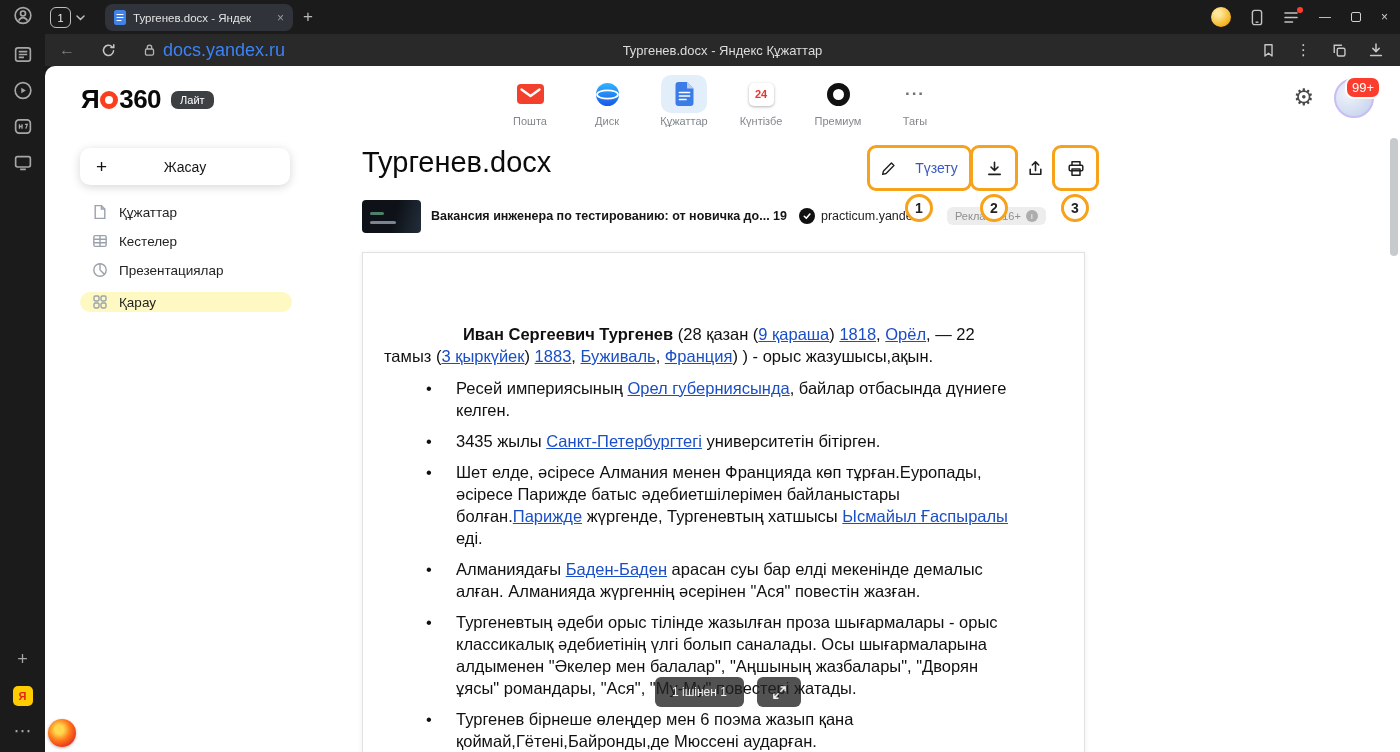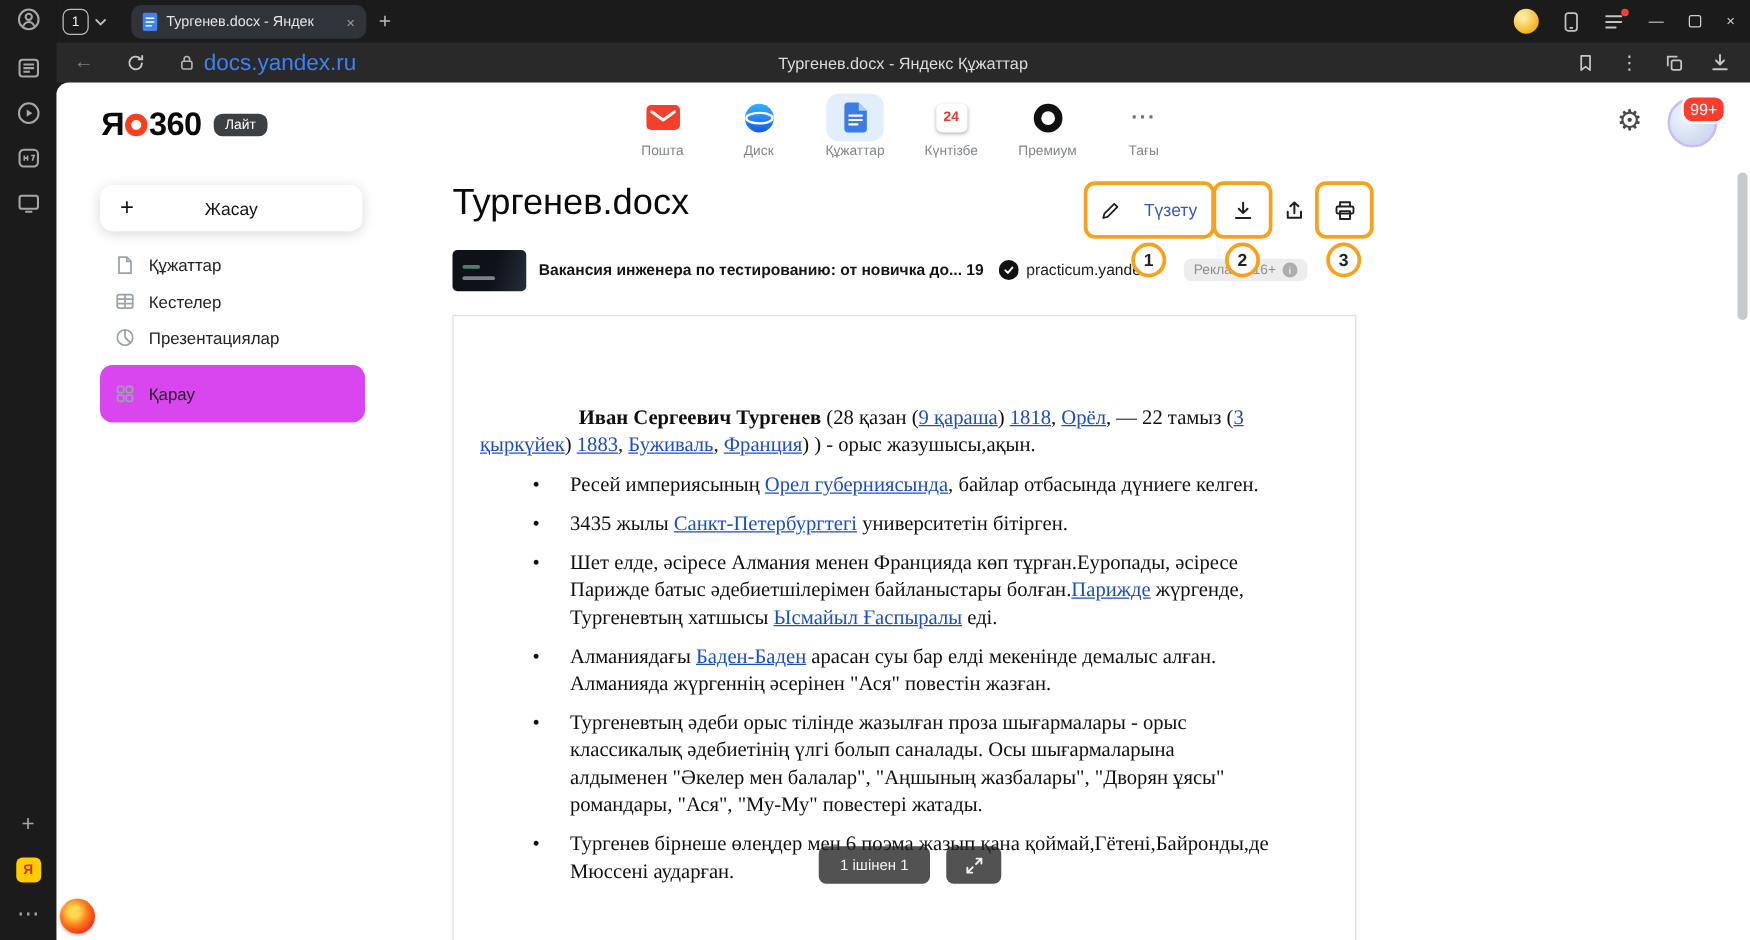--- a/index.html
+++ b/index.html
@@ -57,21 +57,21 @@
 .moredots{font-size:17px;color:#6e7277;font-weight:bold;letter-spacing:1px}
 .gear{position:absolute;right:86px;top:18px;font-size:23px;color:#4a4a4a;cursor:pointer;font-family:"DejaVu Sans",sans-serif}
 .avatar{position:absolute;right:26px;top:12px;width:40px;height:40px;border-radius:50%;background:radial-gradient(circle at 35% 35%,#f2f5fb,#ccd8ef 75%,#b9c8e8);border:2px solid #cabdf5;cursor:pointer}
 .avatar-badge{position:absolute;right:-9px;top:-4px;background:#fc3c2d;color:#fff;font-size:13px;font-weight:normal;padding:2px 5px;border-radius:9px;border:2px solid #fff}
 
 
 .side{position:absolute;left:0;top:66px;width:255px;height:620px}
 .create{position:absolute;left:35px;top:16px;width:210px;height:37px;background:#fff;border-radius:10px;box-shadow:0 2px 10px rgba(0,0,0,.16);display:flex;align-items:center;justify-content:center;font-size:14px;color:#141414;cursor:pointer}
 .create-plus{position:absolute;left:16px;font-size:19px;color:#141414}
 .side-item{position:absolute;left:35px;width:212px;height:32px;display:flex;align-items:center;gap:11px;padding-left:12px;font-size:13.5px;color:#232323;cursor:pointer;border-radius:10px}
-.side-item.active{background:#d946ef;height:46px}
+.side-item.active{background:#fef9c3;height:20px}
 .sicon{width:16px;height:16px;flex:0 0 16px}
 
 
 .main{position:absolute;left:255px;top:66px;width:1100px;height:620px;overflow:hidden}
 .doc-title{position:absolute;left:62px;top:14px;font-size:29px;font-weight:normal;color:#0b0b0b}
 .hl{position:absolute;border:3px solid #f6a21b;border-radius:9px;z-index:4;pointer-events:none}
 .btn-edit{position:absolute;left:573px;top:18px;width:93px;height:36px;background:#fff;border-radius:8px;display:flex;align-items:center;justify-content:center;gap:19px;font-size:14px;color:#3a57c4;cursor:pointer}
 .icon-btn{position:absolute;top:18px;width:36px;height:36px;background:#fff;border-radius:8px;display:flex;align-items:center;justify-content:center;cursor:pointer}
 .callout{position:absolute;top:62px;width:28px;height:28px;background:#fff;border:3px solid #f6a21b;border-radius:50%;display:flex;align-items:center;justify-content:center;font-size:14px;font-weight:bold;color:#222;z-index:6}
 .banner{position:absolute;left:62px;top:68px;width:740px;height:33px;cursor:pointer}
@@ -79,21 +79,21 @@
 .thumb::after{content:"";position:absolute;left:8px;top:21px;width:26px;height:3px;background:rgba(210,225,240,.55);border-radius:2px}
 .thumb::before{content:"";position:absolute;left:8px;top:12px;width:14px;height:3px;background:rgba(120,200,160,.6);border-radius:2px}
 .ad-head{position:absolute;left:69px;top:9px;font-size:12.5px;font-weight:bold;color:#151515;white-space:nowrap;max-width:360px;overflow:hidden}
 .adv{position:absolute;left:437px;top:8px;display:flex;align-items:center;gap:6px}
 .adv-name{font-size:12.5px;color:#1c1c1c}
 .ad-badge{position:absolute;left:585px;top:7px;display:flex;align-items:center;gap:5px;background:#ededed;border-radius:6px;padding:3px 8px;font-size:11px;color:#8f8f8f}
 .info-i{width:12px;height:12px;border-radius:50%;background:#adadad;color:#fff;font-size:8px;display:flex;align-items:center;justify-content:center}
 
 
 .page{position:absolute;left:62px;top:120px;width:723px;height:505px;background:#fff;border:1px solid #e1e1e1;box-shadow:0 1px 5px rgba(0,0,0,.07)}
-.doc{font-family:Liberation Serif, serif;font-size:16.5px;line-height:22px;color:#101010;padding:70px 64px 0 21px}
+.doc{font-family:Liberation Sans, sans-serif;font-size:16.5px;line-height:22px;color:#101010;padding:70px 64px 0 21px}
 .doc .intro{text-indent:79px;margin-bottom:8px}
 .doc ul{list-style:none;margin-top:10px}
 .doc li{position:relative;padding-left:72px;margin-bottom:9px}
 .doc li::before{content:"\2022";position:absolute;left:42px;top:0}
 .doc-link{color:#1a4ec6;text-decoration:underline;cursor:pointer}
 .bold{font-weight:bold}
 
 
 .pager{position:absolute;left:355px;top:545px;height:30px;background:rgba(33,33,33,.78);border-radius:6px;color:#f2f2f2;font-size:12px;display:flex;align-items:center;padding:0 17px;z-index:8}
 .expand{position:absolute;left:457px;top:545px;width:44px;height:30px;background:rgba(33,33,33,.78);border-radius:6px;display:flex;align-items:center;justify-content:center;cursor:pointer;z-index:8}

